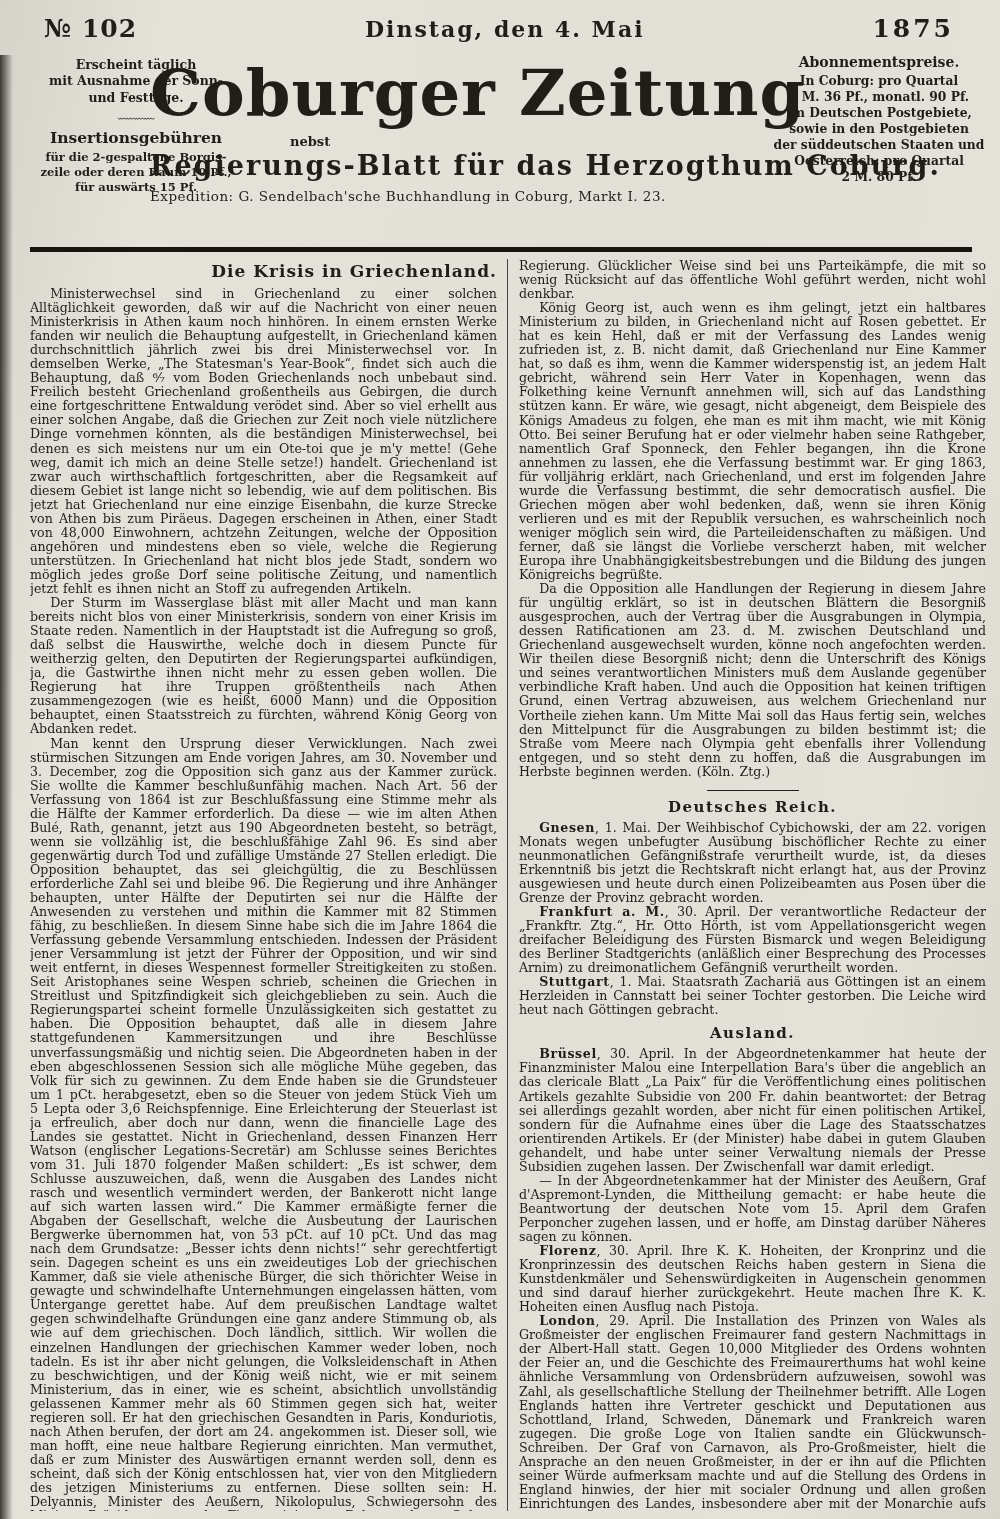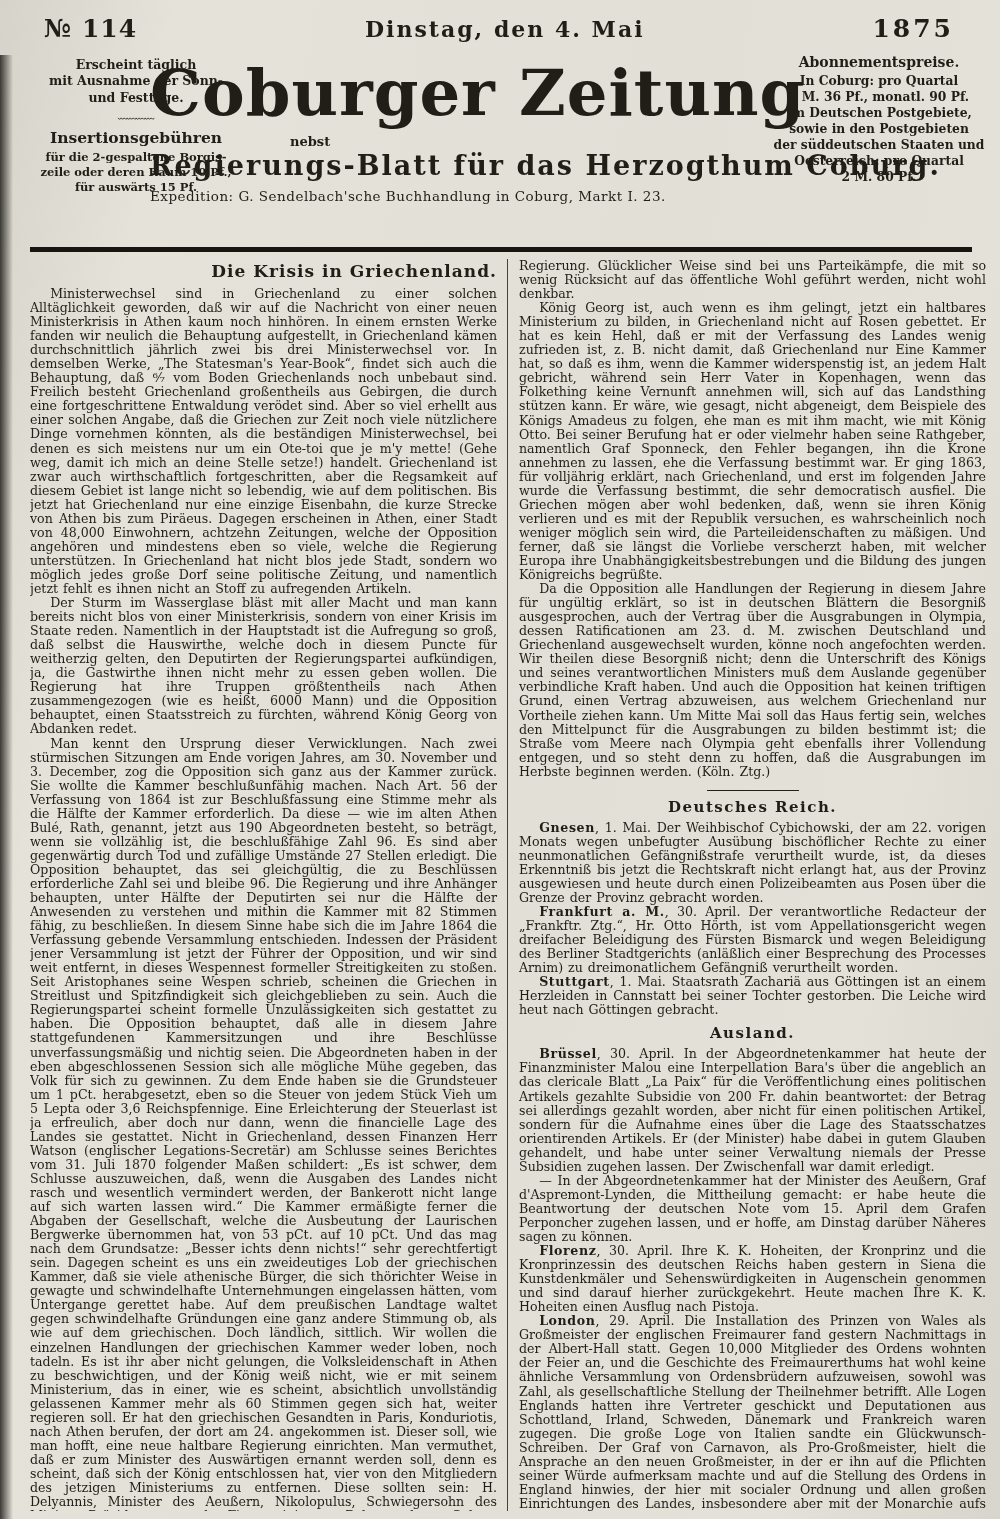--- a/index.html
+++ b/index.html
@@ -43,21 +43,21 @@
   .sec-divider{width:92px;border-top:1.5px solid #24211a;margin:11px auto 1px;}
   .lead{letter-spacing:.6px;}
 </style>
 </head>
 <body>
 
 <div class="page">
   <div class="scan-edge"></div>
 
   <header class="topline">
-    <div class="issue">№ 114</div>
+    <div class="issue">№ 102</div>
     <div class="date">Dinstag, den 4. Mai</div>
     <div class="year">1875</div>
   </header>
 
   <section class="masthead">
     <div class="side-box left-box">
       <div id="pub-lines">
           <div class="sched-line">Erscheint täglich</div>
           <div class="sched-line">mit Ausnahme der Sonn-</div>
           <div class="sched-line">und Festtage.</div>

